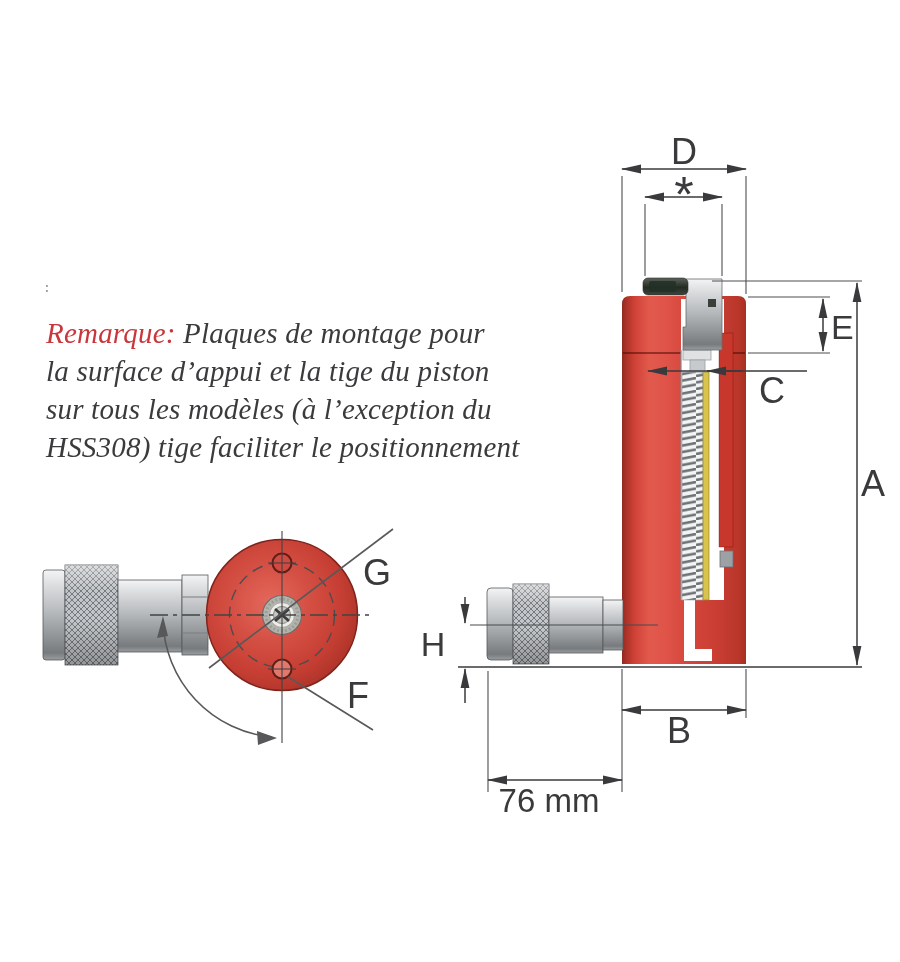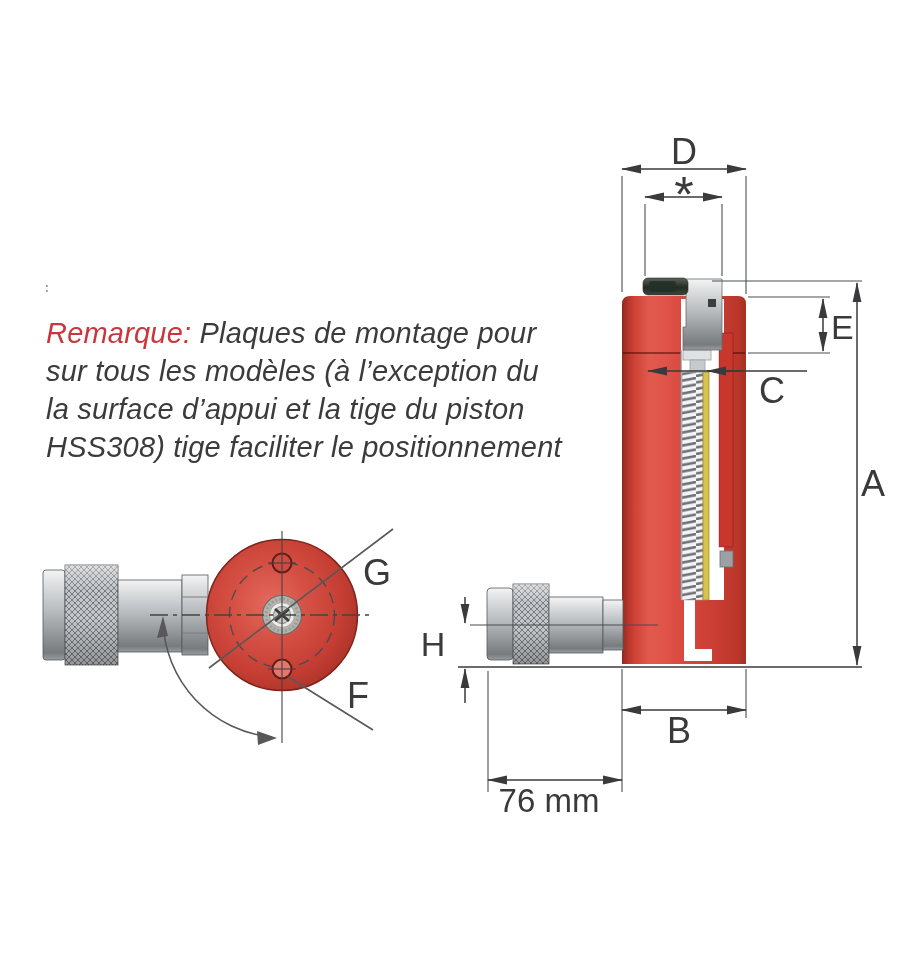--- a/index.html
+++ b/index.html
@@ -4,35 +4,35 @@
 <style>
   html,body{margin:0;padding:0;background:#ffffff;}
   #page{position:relative;width:900px;height:962px;background:#ffffff;overflow:hidden;
         font-family:"Liberation Sans",sans-serif;}
   #diagram-svg{position:absolute;left:0;top:0;}
   .dim{stroke:#3a3a3c;stroke-width:1.5;fill:none;}
   .ext{stroke:#4c4e50;stroke-width:1.1;fill:none;}
   .lead{stroke:#58585a;stroke-width:1.6;fill:none;}
   .dimtext{fill:#3a3a3c;font-family:"Liberation Sans",sans-serif;font-weight:400;}
   .note{position:absolute;left:46px;top:314px;width:575px;
-        font-style:italic;font-size:29px;line-height:38px;color:#3b3b3d;letter-spacing:.2px;}
+        font-style:italic;font-size:29px;line-height:38px;color:#3b3b3d;letter-spacing:.2px;font-family:Liberation Serif, serif;}
   .note .red{color:#c9373c;}
   .stray{position:absolute;left:43px;top:281px;font-size:13px;color:#8b8b8b;font-family:"Liberation Mono","DejaVu Sans Mono",monospace;}
 </style>
 </head>
 <body>
 
 <div id="page">
 
   <div class="stray">:</div>
 
   <div class="note">
     <div><span class="red">Remarque:</span><span> Plaques de montage pour</span></div>
+    <div>la surface d’appui et la tige du piston</div>
     <div>sur tous les modèles (à l’exception du</div>
-    <div>la surface d’appui et la tige du piston</div>
     <div>HSS308) tige faciliter le positionnement</div>
   </div>
 
   <svg id="diagram-svg" width="900" height="962" viewBox="0 0 900 962" xmlns="http://www.w3.org/2000/svg">
     <defs>
       <marker id="ar" viewBox="0 0 20 10" markerWidth="20" markerHeight="10" refX="19" refY="5" orient="auto-start-reverse" markerUnits="userSpaceOnUse">
         <path d="M20 5 L0 0.6 L0 9.4 Z" fill="#3a3a3c"></path>
       </marker>
 
       <linearGradient id="bodyGrad" x1="0" y1="0" x2="1" y2="0">

